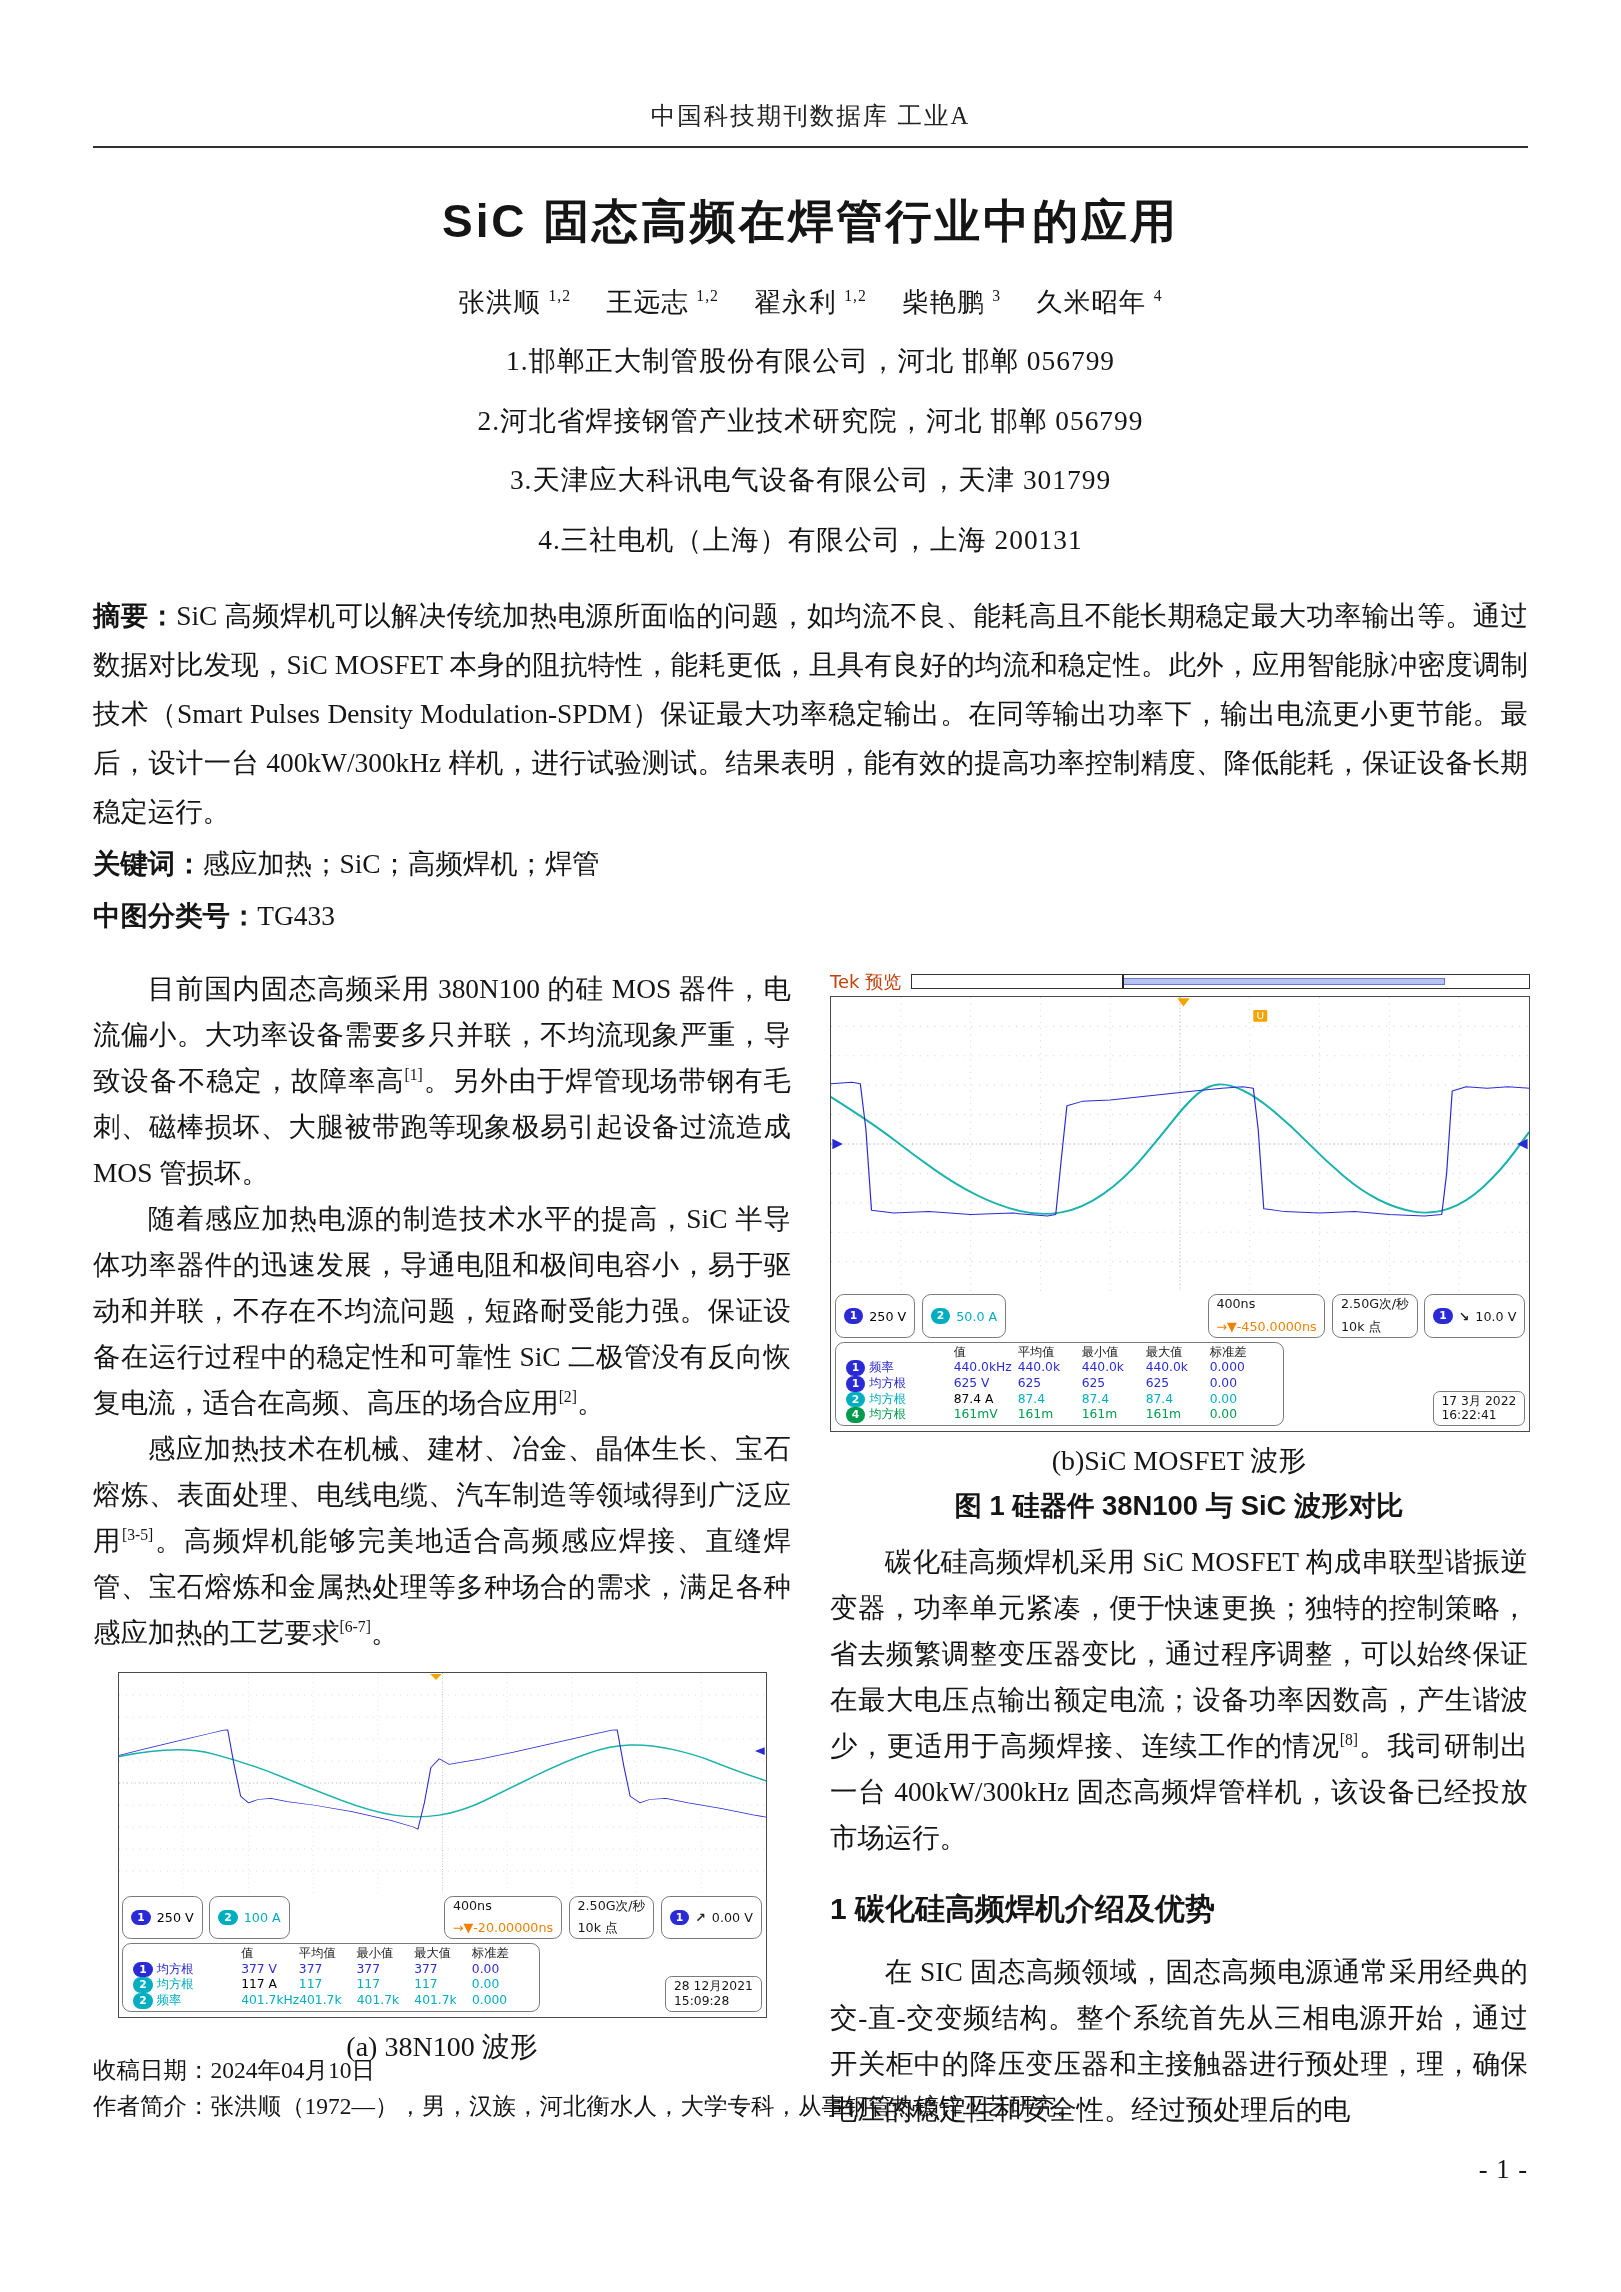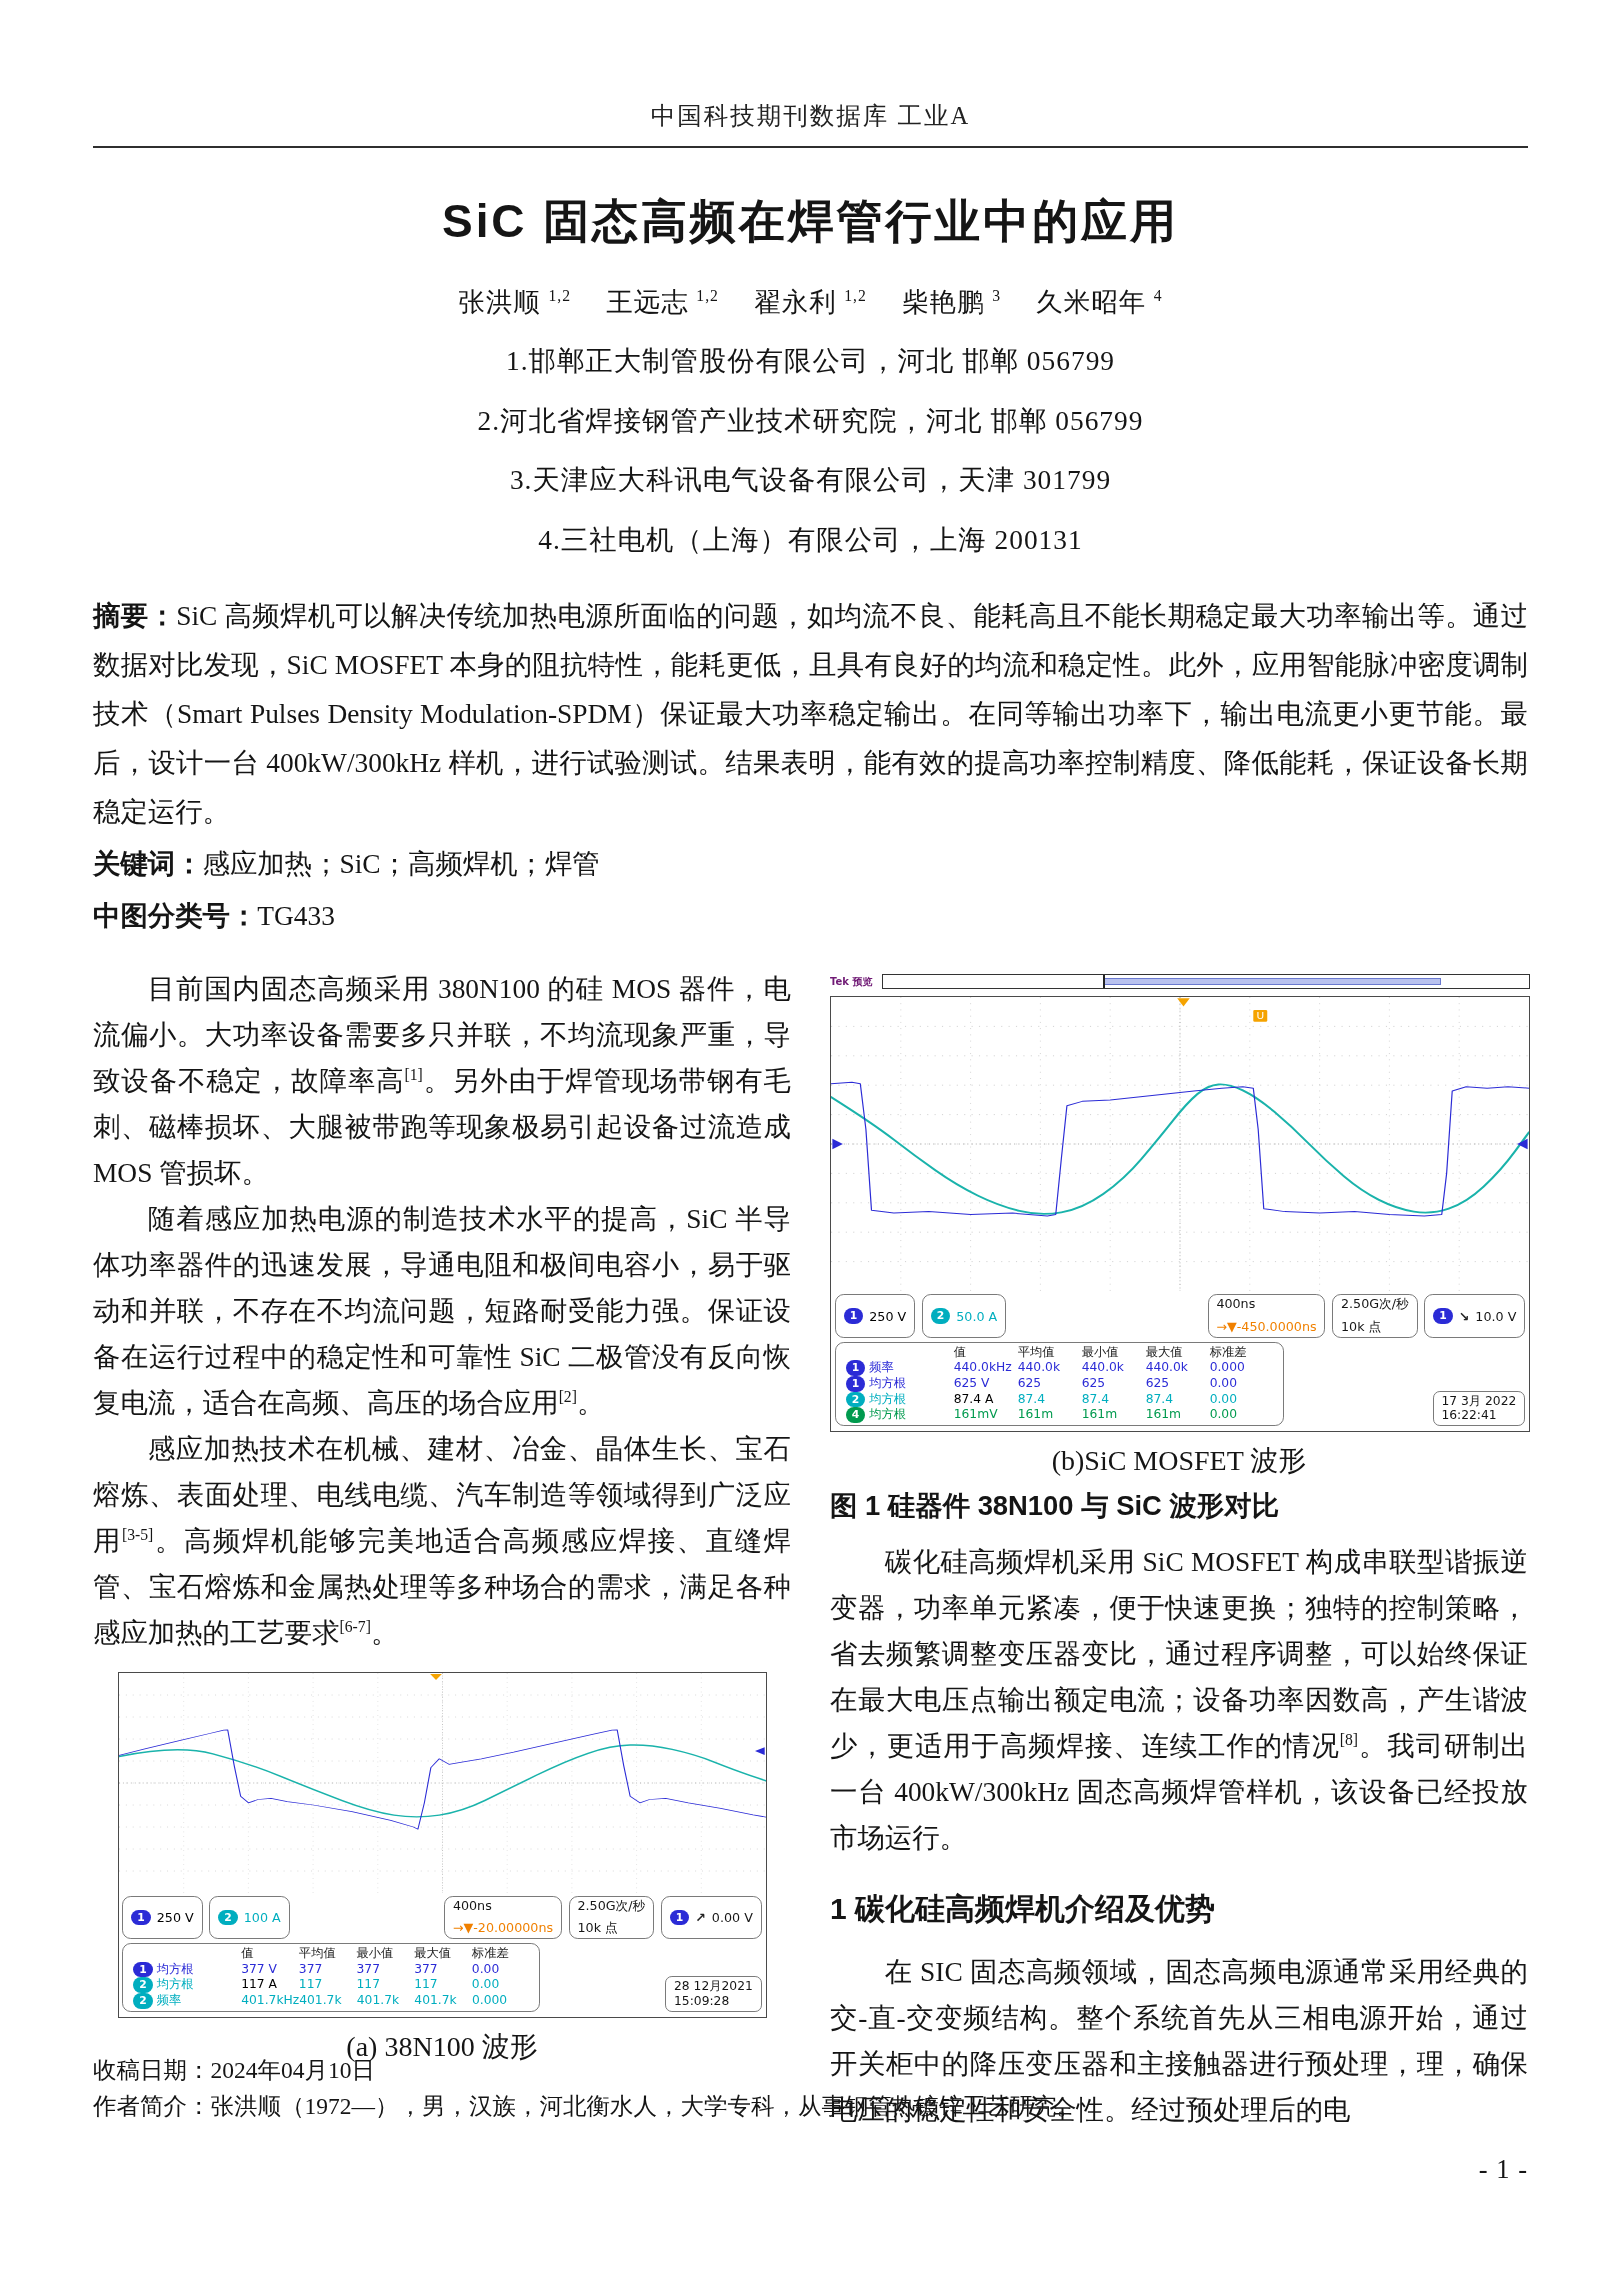--- a/index.html
+++ b/index.html
@@ -16,27 +16,27 @@
   .affiliation{text-align:center;font-size:27.4px;margin-top:23.5px;letter-spacing:1px;}
   .abstract-p{font-size:27.4px;line-height:49px;text-align:justify;margin:33px 0 0;}
   .meta-label{font-family:"Liberation Sans",sans-serif;font-weight:700;}
   .kv-line{font-size:27.4px;line-height:49px;margin:2px 0 0;}
   .columns{display:flex;gap:39px;margin-top:25.5px;align-items:flex-start;}
   .col{width:698px;}
   .body-p{font-size:27.4px;line-height:46px;text-align:justify;text-indent:2em;margin:0;}
   sup.ref{font-size:15.7px;line-height:0;}
   .section-heading{font-family:"Liberation Sans",sans-serif;font-weight:700;font-size:30px;margin:27.4px 0 19.6px;}
   .subcaption{text-align:center;font-size:28px;margin:9.8px 0 2px;}
-  .figcaption{text-align:left;font-family:"Liberation Sans",sans-serif;font-weight:700;font-size:27.4px;margin:7.8px 0 15.7px;}
+  .figcaption{text-align:center;font-family:"Liberation Sans",sans-serif;font-weight:700;font-size:27.4px;margin:7.8px 0 15.7px;}
   
   .scope{background:#fff;font-family:"DejaVu Sans",sans-serif;}
   .scope-a{width:649px;margin:15.7px auto 0;}
   .scope-b{width:700px;margin:3.9px auto 0;}
   .tekbar{display:flex;align-items:center;gap:9.8px;height:23.5px;margin-bottom:2.9px;}
-  .teklabel{font-weight:700;font-size:10px;color:#701a75;white-space:nowrap;}
+  .teklabel{font-weight:400;font-size:18px;color:#c2410c;white-space:nowrap;}
   .tekrail{flex:1;height:12.7px;border:1px solid #333;position:relative;background:#fff;}
   .tekseg{position:absolute;left:34%;width:52%;top:2.9px;height:4.9px;background:#b9c2ef;border:1px solid #6a79cf;}
   .tektick{position:absolute;left:34%;top:0;width:2px;height:100%;background:#222;}
   .grat-wrap{position:relative;border:1px solid #4a4a4a;}
   svg.grat{display:block;width:100%;background:#fff;}
   .scope-a svg.grat{height:220px;}
   .scope-b svg.grat{height:294px;}
   .readout{padding:2.9px 3.9px 4.9px;background:#fff;}
   .r-row1{display:flex;gap:6.9px;align-items:stretch;}
   .pill{border:1.6px solid #7a7a7a;border-radius:8.8px;padding:1px 7.8px;font-size:12.7px;

